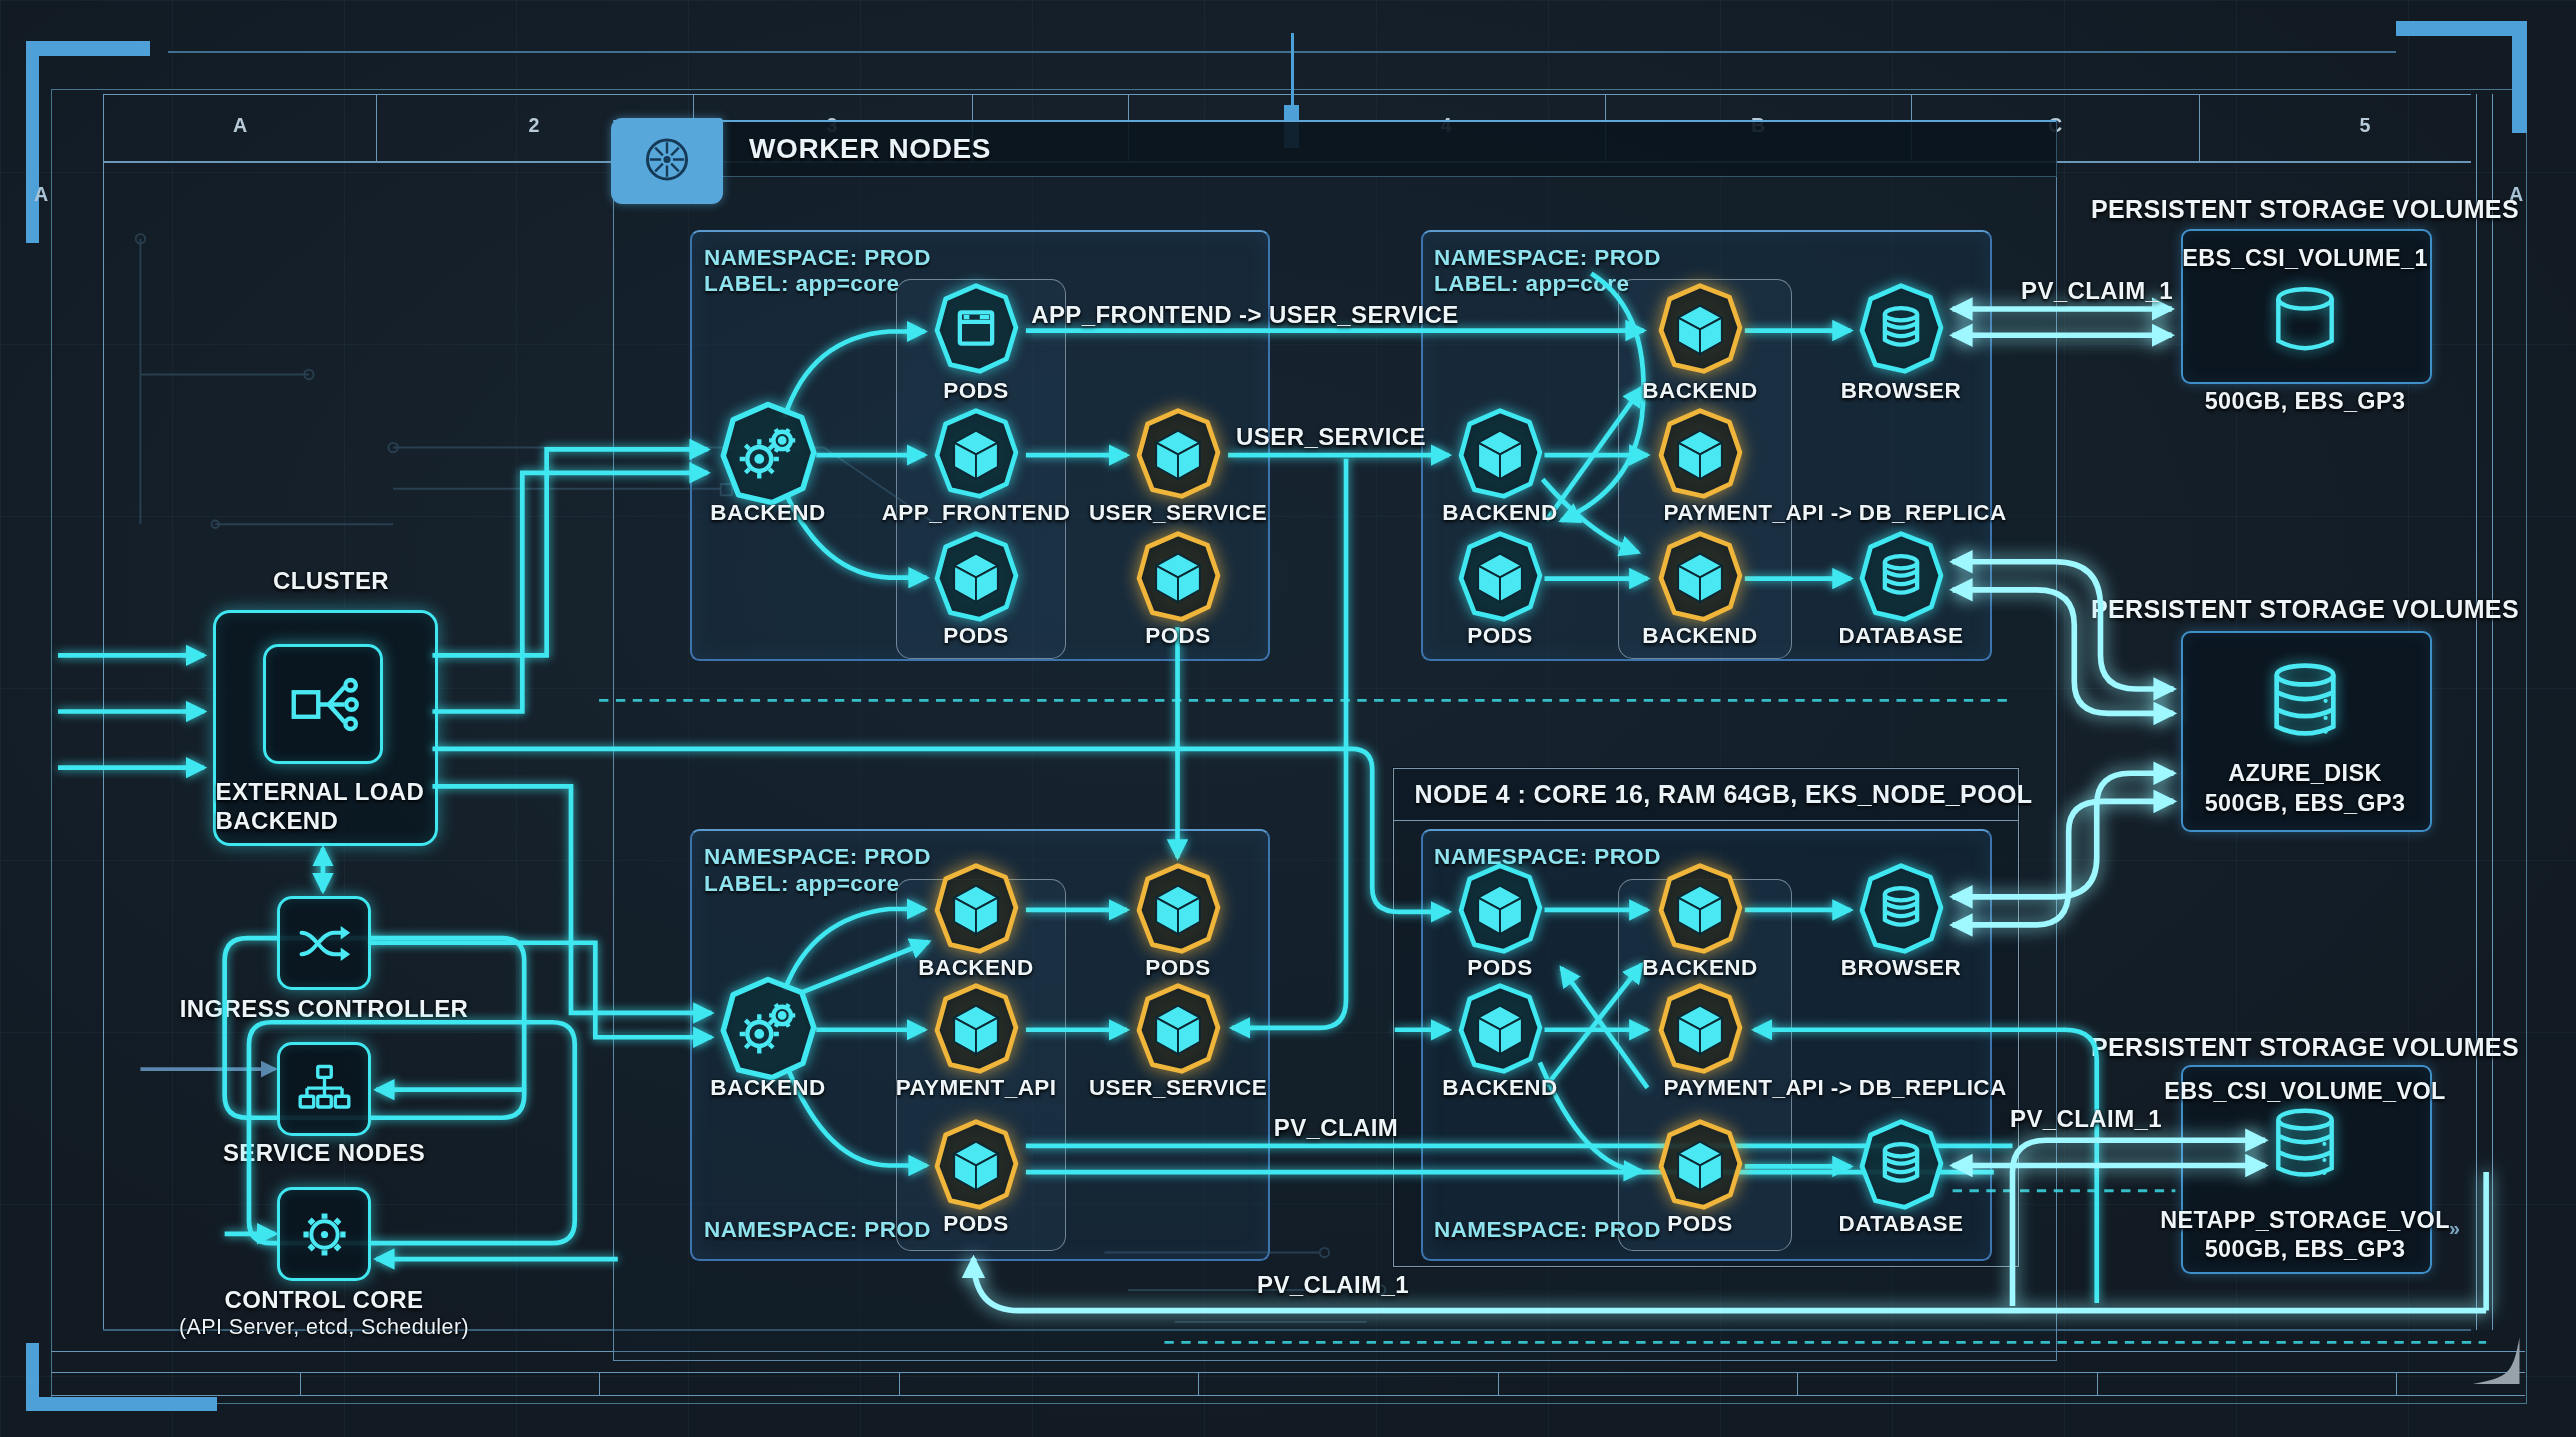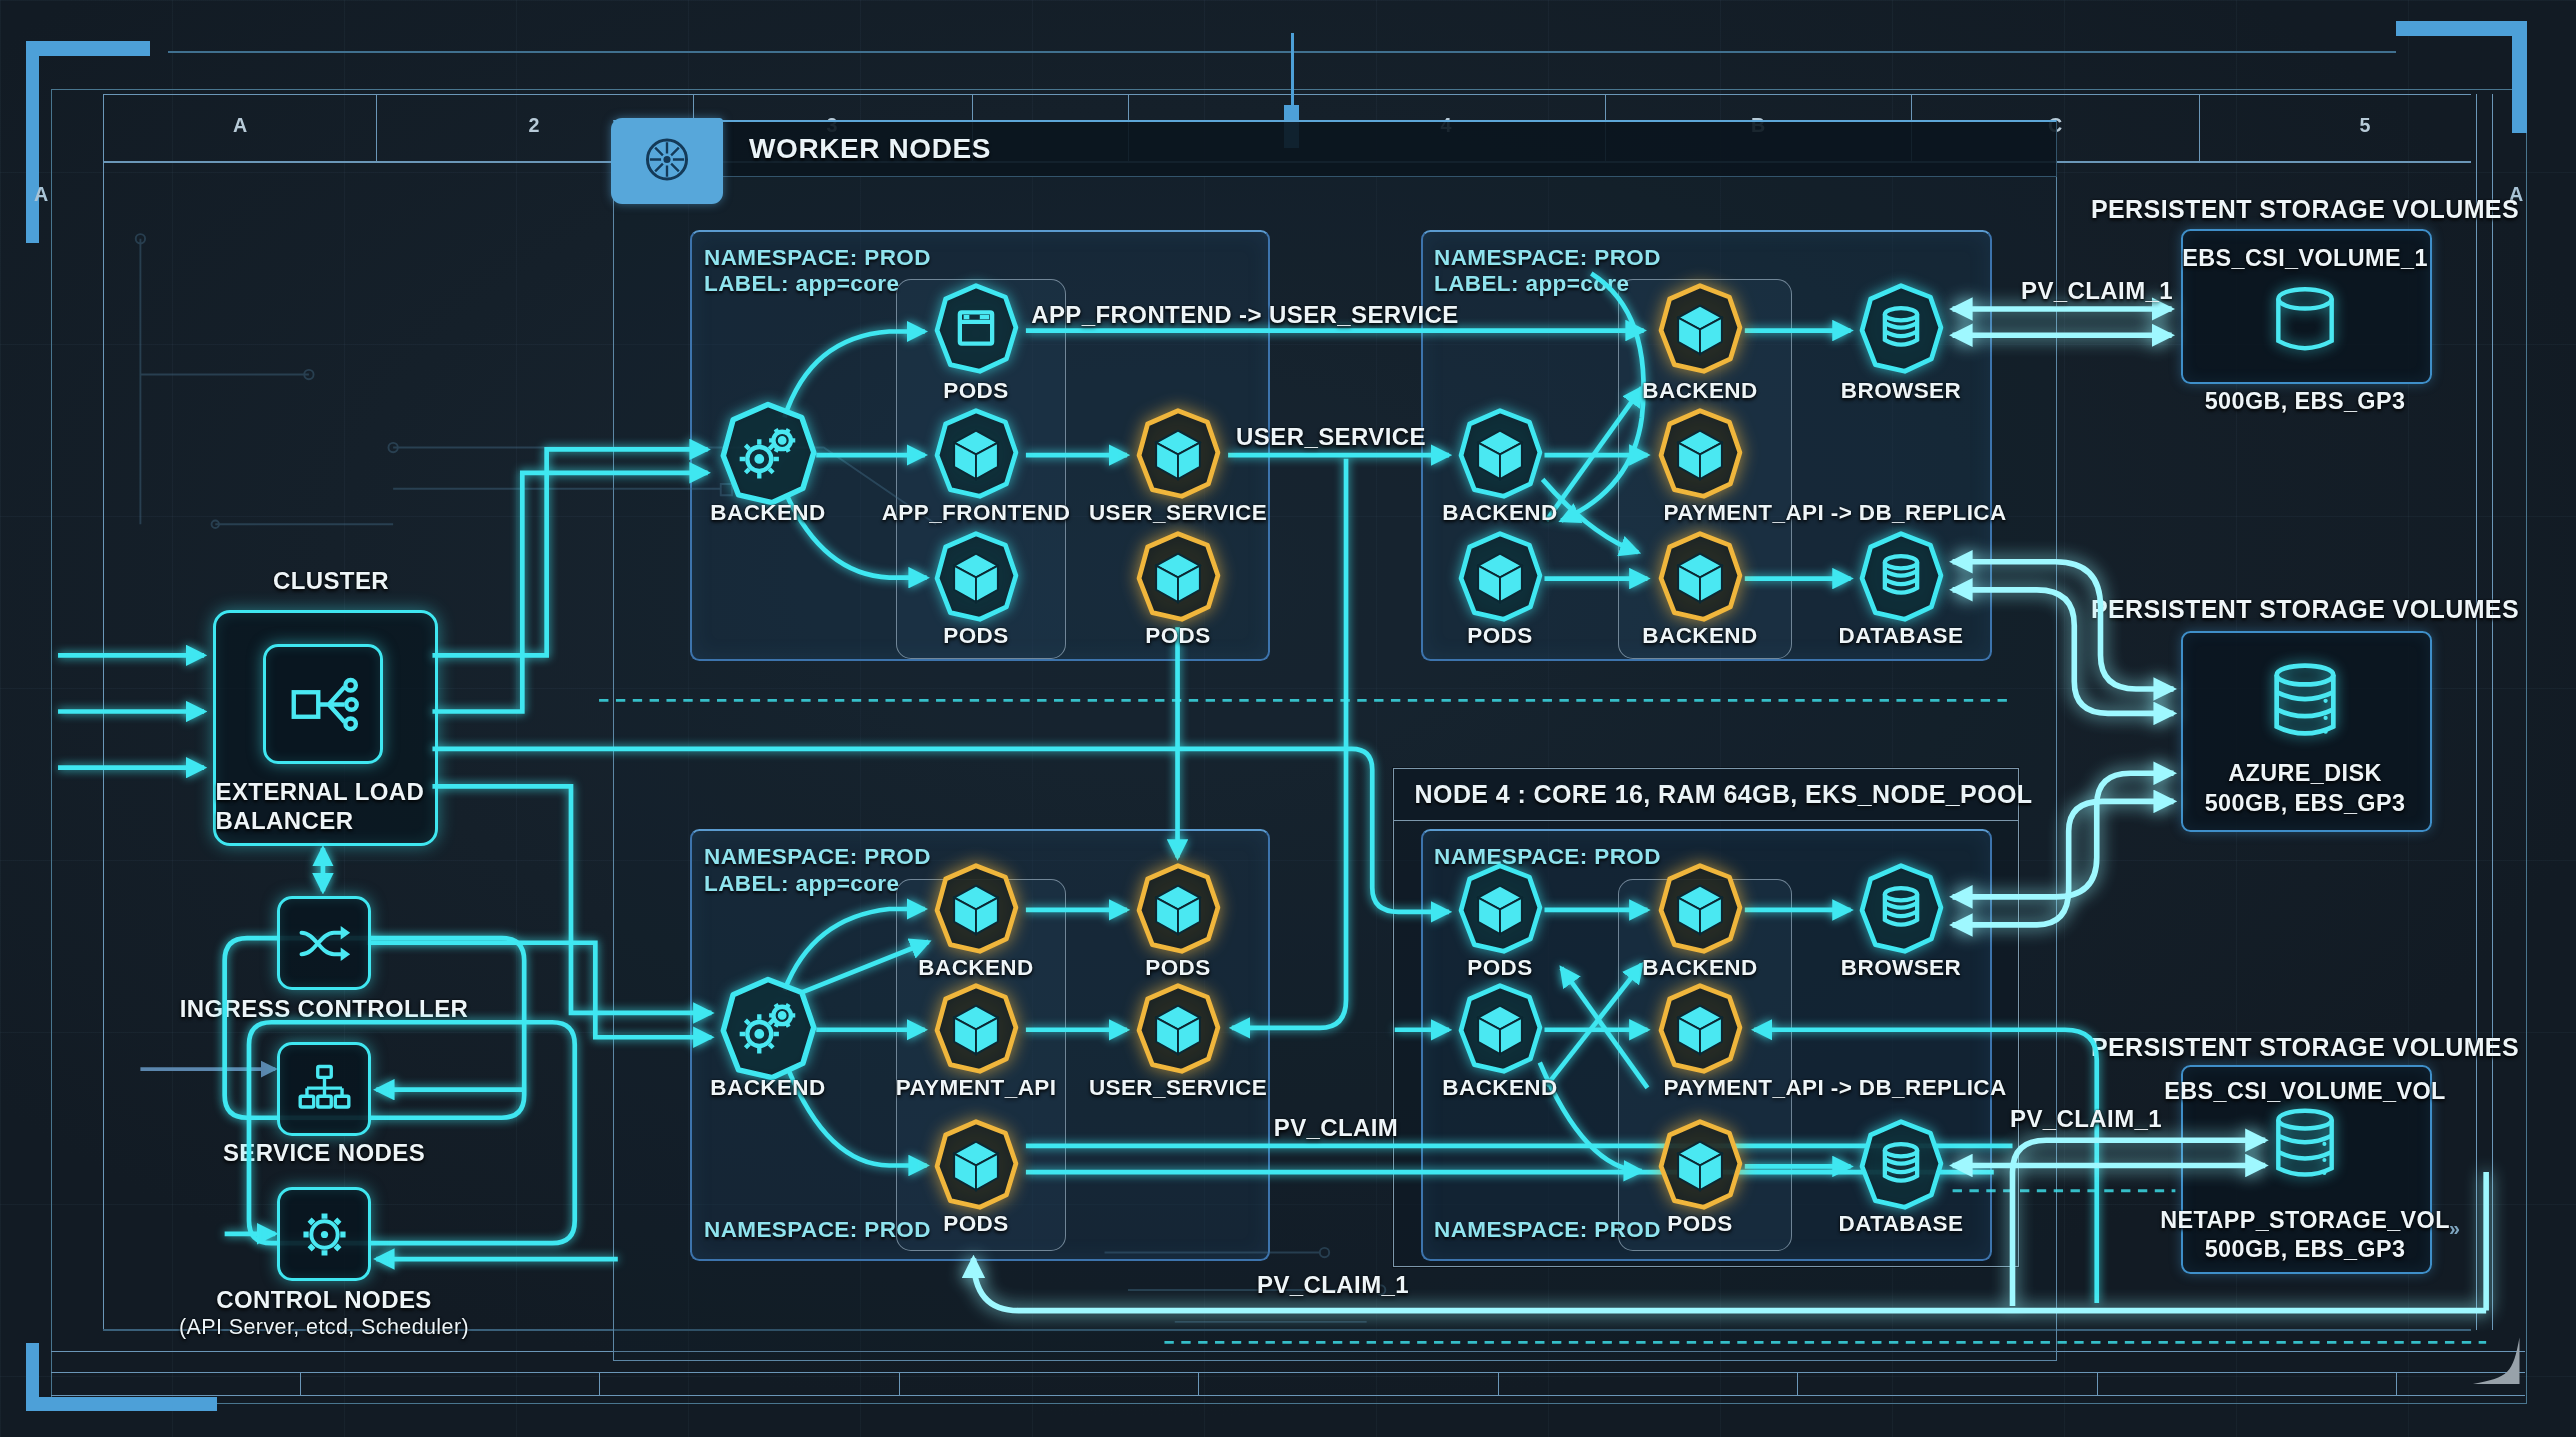--- a/index.html
+++ b/index.html
@@ -251,24 +251,24 @@
 <div class="lb" style="left:2305px;top:760px;font-size:23.4px;">AZURE_DISK</div>
 <div class="lb" style="left:2305px;top:790px;font-size:23.4px;">500GB, EBS_GP3</div>
 <div class="lb" style="left:2305px;top:1033px;font-size:25px;">PERSISTENT STORAGE VOLUMES</div>
 <div class="stobox" style="left:2181px;top:1065px;width:247px;height:205px;"></div>
 <div class="lb" style="left:2305px;top:1078px;font-size:23.4px;">EBS_CSI_VOLUME_VOL</div>
 <div class="lb" style="left:2305px;top:1207px;font-size:23.4px;">NETAPP_STORAGE_VOL</div>
 <div class="lb" style="left:2305px;top:1236px;font-size:23.4px;">500GB, EBS_GP3</div>
 
 <div class="lb" style="left:323px;top:567px;font-size:24px;margin-left:8px;">CLUSTER</div>
 <div class="bigbox" style="left:213px;top:610px;width:219px;height:230px;"></div>
-<div class="lb" style="left:323px;top:777px;font-size:24px;line-height:29px;white-space:normal;width:215px;">EXTERNAL LOAD BALANCER</div>
+<div class="lb" style="left:323px;top:777px;font-size:24px;line-height:29px;white-space:normal;width:215px;">EXTERNAL LOAD BACKEND</div>
 <div class="lb" style="left:324px;top:995px;font-size:24px;">INGRESS CONTROLLER</div>
 <div class="lb" style="left:324px;top:1139px;font-size:24px;">SERVICE NODES</div>
-<div class="lb" style="left:324px;top:1286px;font-size:24px;">CONTROL NODES</div>
+<div class="lb" style="left:324px;top:1286px;font-size:24px;">CONTROL CORE</div>
 <div class="lb small" style="left:324px;top:1315px;font-weight:400;">(API Server, etcd, Scheduler)</div>
 
 <svg class="wires" width="2576" height="1438" viewBox="0 0 2752 1536">
   <defs>
     <marker id="ma" viewBox="0 0 10 10" refX="8.5" refY="5" markerWidth="4.6" markerHeight="4.6" orient="auto-start-reverse">
           <path d="M0,0 L10,5 L0,10 z" fill="#3fe7f1"></path>
         </marker>
     <marker id="mb" viewBox="0 0 10 10" refX="8.5" refY="5" markerWidth="4.2" markerHeight="4.2" orient="auto-start-reverse">
           <path d="M0,0 L10,5 L0,10 z" fill="#9ff8ff"></path>
         </marker>

